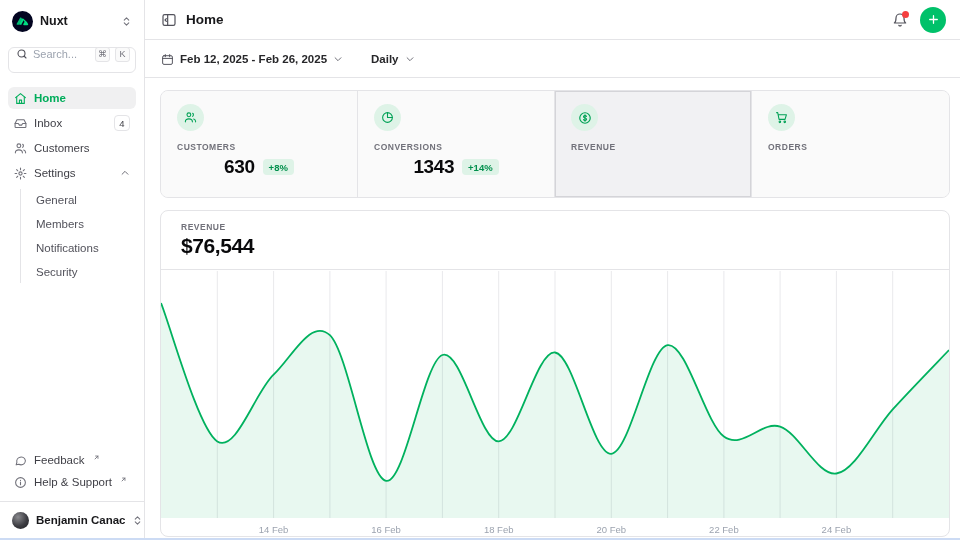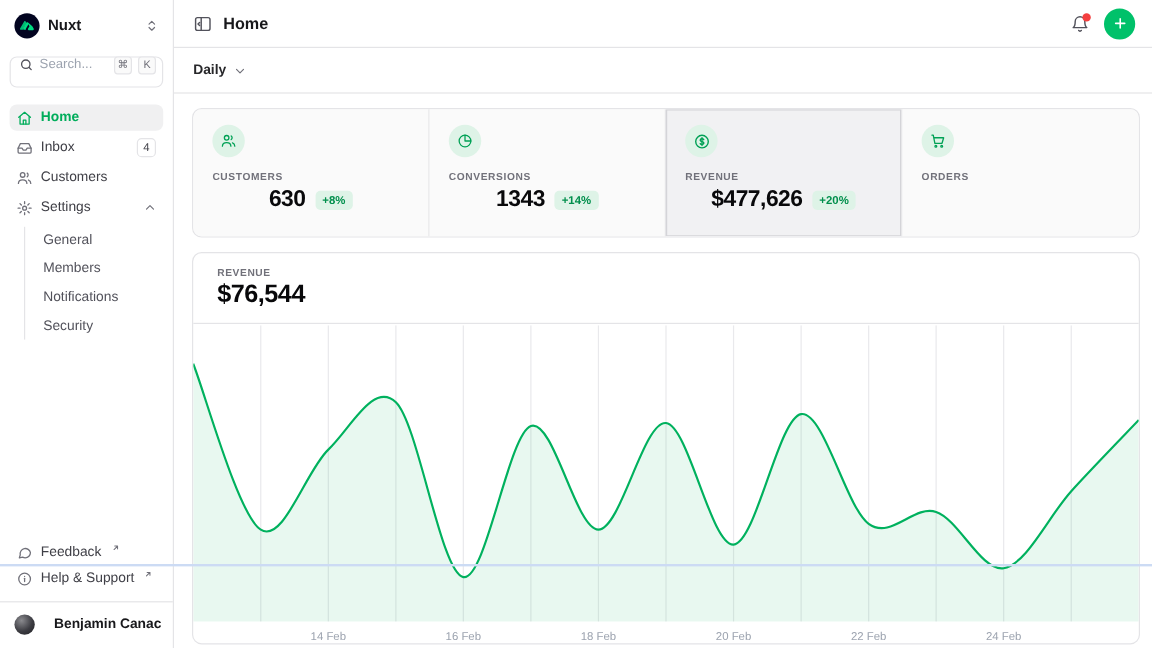--- a/index.html
+++ b/index.html
@@ -1,18 +1,18 @@
 <!DOCTYPE html>
 <html><head>
 <meta charset="utf-8">
 <style>
   * { margin:0; padding:0; box-sizing:border-box; }
   html,body { width:960px; height:540px; overflow:hidden; background:#fff;
     font-family:"Liberation Sans", sans-serif; color:#18181b; }
-  .app { position:relative; width:960px; height:472px; }
+  .app { position:relative; width:960px; height:540px; }
 
   
   .sidebar { position:absolute; left:0; top:0; width:145px; height:540px;
     background:#fff; border-right:1px solid #e4e4e7; display:flex; flex-direction:column; padding:8px; }
   .logo-row { display:flex; align-items:center; gap:7px; padding:2px 4px; height:26px; border-radius:6px; cursor:pointer; }
   .logo-circle { width:21px; height:21px; border-radius:50%; background:#020420; display:flex; align-items:center; justify-content:center; flex:none; }
   .logo-name { font-size:12.5px; font-weight:700; color:#18181b; flex:1; }
   .selector-icon { color:#71717a; display:flex; }
   .search-box { margin-top:13px; height:26px; border:1px solid #e4e4e7; border-radius:6px;
     display:flex; align-items:center; gap:5px; padding:0 5px 12px 7px; background:#fff; cursor:text; }
@@ -27,21 +27,21 @@
   .nav-item.active { background:#f0f0f1; color:#00ad5b; font-weight:600; }
   .nav-item.active .nicon { color:#00ad5b; }
   .nav-item .grow { flex:1; }
   .count-badge { min-width:16px; height:16px; border:1px solid #e4e4e7; border-radius:4px; background:#fff;
     font-size:9.5px; color:#3f3f46; display:flex; align-items:center; justify-content:center; padding:0 3px; }
   .sub-list { margin-left:12px; border-left:1px solid #e4e4e7; padding-left:11px; display:flex; flex-direction:column; gap:2px; margin-top:2px; }
   .sub-item { height:22px; display:flex; align-items:center; font-size:11.5px; color:#52525b; border-radius:6px; padding:0 4px; cursor:pointer; }
   .side-spacer { flex:1; }
   .ext-arrow { color:#71717a; margin-left:1px; margin-bottom:6px; }
   .side-divider { border-top:1px solid #e4e4e7; margin:8px -8px 6px; }
-  .user-row { display:flex; align-items:center; gap:16px; padding:2px 4px; height:24px; border-radius:6px; cursor:pointer; }
+  .user-row { display:flex; align-items:center; gap:7px; padding:2px 4px; height:24px; border-radius:6px; cursor:pointer; }
   .avatar { width:17px; height:17px; border-radius:50%; flex:none;
     background:radial-gradient(circle at 35% 30%, #8a8a8e 0%, #3c3c42 55%, #1c1c20 100%); }
   .user-name { font-size:11.5px; font-weight:700; color:#18181b; flex:1; white-space:nowrap; }
 
   
   .main { position:absolute; left:145px; top:0; width:815px; height:540px; background:#fff; }
   .topbar { position:absolute; top:0; left:0; right:0; height:40px; border-bottom:1px solid #e4e4e7;
     display:flex; align-items:center; padding:0 14px 0 16px; }
   .topbar-left { display:flex; align-items:center; gap:9px; }
   .panel-btn { color:#52525b; display:flex; cursor:pointer; }
@@ -244,20 +244,34 @@
         <button class="add-btn">
           <svg width="13" height="13" viewBox="0 0 24 24" fill="none" stroke="currentColor" stroke-width="2.4" stroke-linecap="round">
               <path d="M12 5v14M5 12h14"></path>
             </svg>
         </button>
       </div>
     </div>
 
     <div class="toolbar">
       <div class="tool-ctl">
+        <span class="ticon">
+          <svg width="13" height="13" viewBox="0 0 24 24" fill="none" stroke="currentColor" stroke-width="1.8" stroke-linecap="round">
+              <rect x="3" y="5" width="18" height="16" rx="2.5"></rect>
+              <path d="M3 10h18M8 3v4M16 3v4"></path>
+            </svg>
+        </span>
+        <span>Feb 12, 2025 - Feb 26, 2025</span>
+        <span class="chev">
+          <svg width="10" height="10" viewBox="0 0 24 24" fill="none" stroke="currentColor" stroke-width="2.4" stroke-linecap="round" stroke-linejoin="round">
+              <path d="M5 9l7 7 7-7"></path>
+            </svg>
+        </span>
+      </div>
+      <div class="tool-ctl">
         <span>Daily</span>
         <span class="chev">
           <svg width="10" height="10" viewBox="0 0 24 24" fill="none" stroke="currentColor" stroke-width="2.4" stroke-linecap="round" stroke-linejoin="round">
               <path d="M5 9l7 7 7-7"></path>
             </svg>
         </span>
       </div>
     </div>
 
     <div class="stats">
@@ -294,24 +308,20 @@
 
       <div class="stat selected">
         <span class="stat-icon">
           <svg width="14" height="14" viewBox="0 0 24 24" fill="none" stroke="currentColor" stroke-width="2" stroke-linecap="round">
               <circle cx="12" cy="12" r="9"></circle>
               <path d="M14.5 9.2c-.5-.8-1.4-1.2-2.5-1.2-1.5 0-2.6.8-2.6 2s1.1 1.7 2.6 2 2.7.8 2.7 2-1.2 2-2.7 2c-1.1 0-2-.4-2.5-1.2"></path>
               <path d="M12 6.5v11"></path>
             </svg>
         </span>
         <div class="stat-label">REVENUE</div>
-        <div class="stat-value-row">
-          <span class="stat-value">$477,626</span>
-          <span class="delta-badge">+20%</span>
-        </div>
       </div>
 
       <div class="stat">
         <span class="stat-icon">
           <svg width="13" height="13" viewBox="0 0 24 24" fill="none" stroke="currentColor" stroke-width="2" stroke-linecap="round" stroke-linejoin="round">
               <circle cx="9" cy="20" r="1.4"></circle>
               <circle cx="18" cy="20" r="1.4"></circle>
               <path d="M3 3h2l2.5 12.5h11L21 7H6"></path>
             </svg>
         </span>

